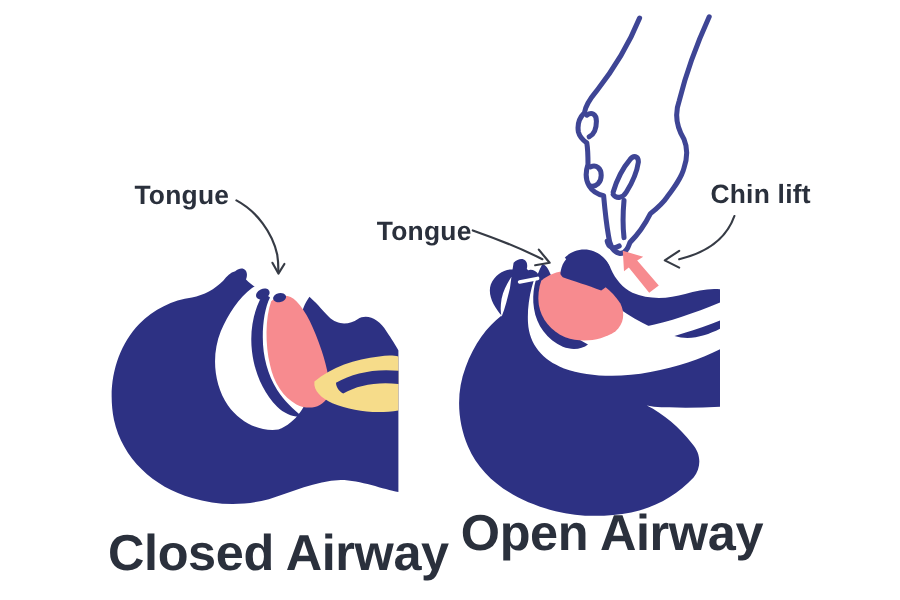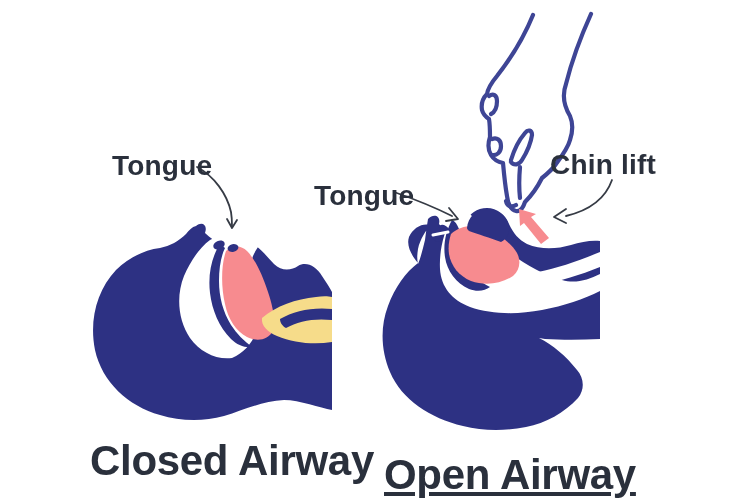--- a/index.html
+++ b/index.html
@@ -3,21 +3,21 @@
 <meta charset="utf-8">
 <style>
   html,body{margin:0;padding:0;background:#fff;}
   .canvas{
     position:relative;width:750px;height:500px;
     background:var(--background,#fff);overflow:hidden;
     font-family:"Liberation Sans",sans-serif;
   }
   .canvas svg{position:absolute;left:0;top:0;}
   .lbl{position:absolute;font-weight:bold;color:var(--ink,#2a303c);white-space:nowrap;}
-  .lbl-small{font-size:28px;letter-spacing:.2px;}
+  .lbl-small{font-size:22px;letter-spacing:.2px;}
   .caption{font-size:42px;letter-spacing:-.3px;}
   .f-navy{fill:var(--navy,#2d3183);}
   .f-pink{fill:var(--pink,#f78b8f);}
   .f-yellow{fill:var(--yellow,#f6dc8a);}
   .f-white{fill:var(--background,#fff);}
   .hand-line{fill:none;stroke:var(--hand,#3e4595);stroke-width:4.2;stroke-linecap:round;stroke-linejoin:round;}
   .hand-fill{fill:var(--background,#fff);}
   .note-line{fill:none;stroke:var(--arrow,#363b45);stroke-width:1.8;stroke-linecap:round;stroke-linejoin:round;}
   .white-gap{fill:none;stroke:var(--background,#fff);stroke-width:3;stroke-linecap:round;}
 </style>
@@ -230,18 +230,18 @@
       <path class="note-line" d="M 449 208 L 458 219 L 446 221"></path>
       <path class="note-line" d="M 612 180 C 606 197, 591 210, 566 216"></path>
       <path class="note-line" d="M 566 209 L 554 217 L 566 223"></path>
     </g>
   </svg>
 
   <div class="lbl lbl-small" style="left:112px;top:150px;">Tongue</div>
 
   <div class="lbl lbl-small" style="left:314px;top:180px;">Tongue</div>
 
-  <div class="lbl lbl-small" style="left:550px;top:149px;">Chin lift</div>
+  <div class="lbl lbl-small" style="left:592px;top:149px;">Chin lift</div>
 
   <div class="lbl caption" style="left:90px;top:437px;">Closed Airway</div>
 
-  <div class="lbl caption" style="left:384px;top:451px;text-decoration:underline;">Open Airway</div>
+  <div class="lbl caption" style="left:384px;top:420px;">Open Airway</div>
 </div>
 
 </body></html>

